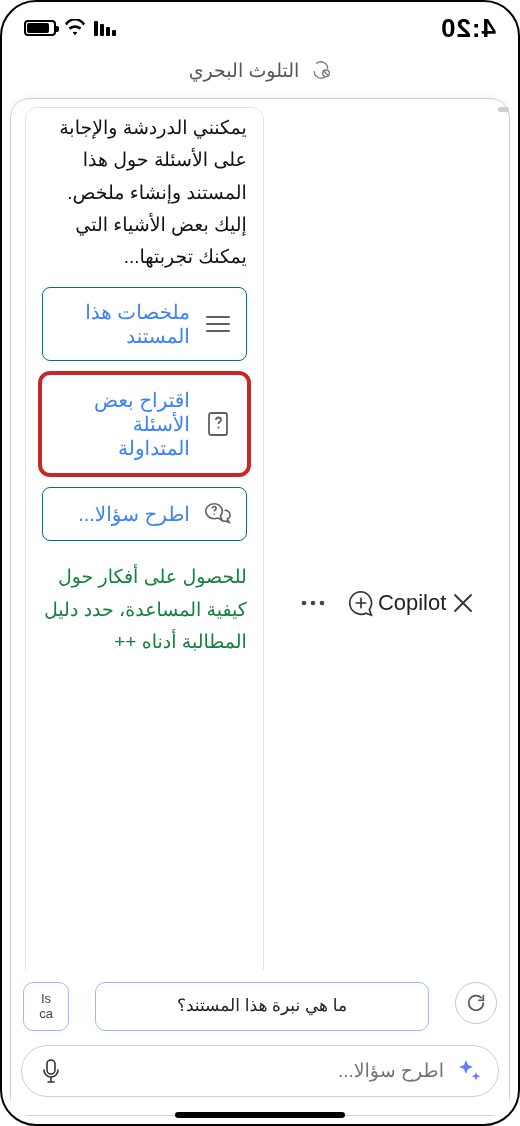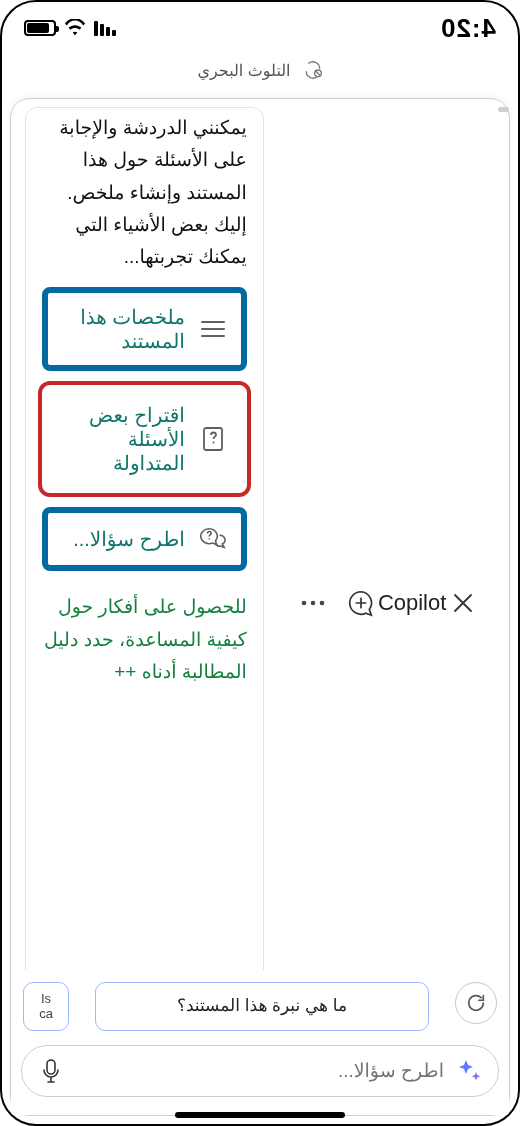--- a/index.html
+++ b/index.html
@@ -14,37 +14,37 @@
 .status-right { font-size: 26px; font-weight: 600; letter-spacing: 1px; transform: scaleX(-1); }
 .battery { width: 32px; height: 16px; border: 2px solid #000; border-radius: 4px; position: relative; }
 .battery::after { content:""; position:absolute; right:-5px; top:4px; width:3px; height:6px; background:#000; border-radius:0 2px 2px 0; }
 .battery-fill { position:absolute; left:1px; top:1px; bottom:1px; width: 78%; background:#000; border-radius:2px; }
 .wifi { font-size: 20px; transform: scaleX(-1); }
 .signal { display:flex; align-items:flex-end; gap:2px; height:16px; transform: scaleX(-1); }
 .signal span { width:4px; background:#000; border-radius:1px; }
 .signal span:nth-child(1){height:6px;} .signal span:nth-child(2){height:9px;} .signal span:nth-child(3){height:12px;} .signal span:nth-child(4){height:15px;}
 
 
-.doc-bar { display:flex; align-items:center; justify-content:center; gap:12px; height:40px; color:#555; font-size:16px; }
+.doc-bar { display:flex; align-items:center; justify-content:center; gap:12px; height:40px; color:#555; font-size:19px; }
 .doc-icon { width:20px; height:20px; display:inline-flex; align-items:center; justify-content:center; }
 
 
 .sheet { position:absolute; left:8px; right:8px; top:96px; bottom:8px; background:#fff; border:1px solid #d0d0d0; border-radius:20px 20px 20px 20px; box-shadow: 0 -2px 6px rgba(0,0,0,0.05); display:flex; flex-direction:row; }
 .grabber { width:44px; height:5px; background:#cfcfcf; border-radius:3px; margin:8px auto 8px; }
 
 
 .cp-header { display:flex; align-items:center; justify-content:space-between; padding: 6px 18px 14px; direction: ltr; }
 .cp-header-left { display:flex; align-items:center; gap:14px; }
 .cp-title { font-size:22px; color:#222; }
 .icon-btn { width:34px; height:34px; display:inline-flex; align-items:center; justify-content:center; color:#3a3a3a; cursor:pointer; }
 
 
 .card { margin: 8px 14px; border:1px solid #e3e3e3; border-radius:12px; padding:4px 16px 18px; }
 .intro { font-size:19px; line-height:1.7; color:#111; text-align:right; }
-.option-row { display:flex; align-items:center; gap:14px; border:6px solid #0369a1; border-radius:8px; padding:12px 14px; margin-top:14px; cursor:pointer; font-size:20px; color:#0f766e; }
+.option-row { display:flex; align-items:center; gap:14px; border:1px solid #0369a1; border-radius:8px; padding:12px 14px; margin-top:14px; cursor:pointer; font-size:20px; color:#3b82f6; }
 .option-row.highlighted { outline: 4px solid #c62828; outline-offset: 0; border-color: transparent; }
 .option-icon { width:28px; height:28px; flex:0 0 28px; display:inline-flex; align-items:center; justify-content:center; color:#606060; }
 .option-label { flex:1; text-align:right; }
 .footer-text { margin-top:20px; font-size:19px; line-height:1.7; color:#15803d; text-align:right; }
 
 
 .bottom-area { position:absolute; left:0; right:0; bottom:0; padding: 8px 10px 18px; background:#fff; border-top: none; }
 .pill-row { display:flex; align-items:stretch; gap:26px; direction:ltr; padding: 4px 2px 14px; }
 .pill { border:1.5px solid #9db8ff; border-radius:10px; padding:8px 28px; font-size:17px; line-height:1.35; color:#222; background:#fff; text-align:center; display:flex; align-items:center; justify-content:center; cursor:pointer; }
 .pill.partial { flex:0 0 46px; padding:8px 4px; color:#444; font-size:13px; line-height:1.2; overflow:hidden; }

